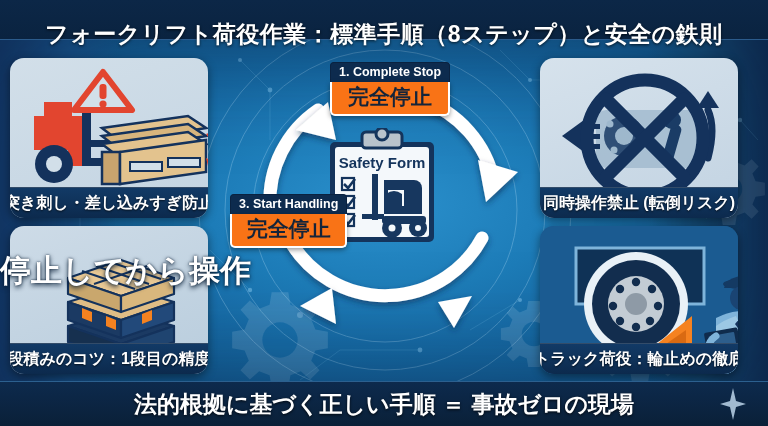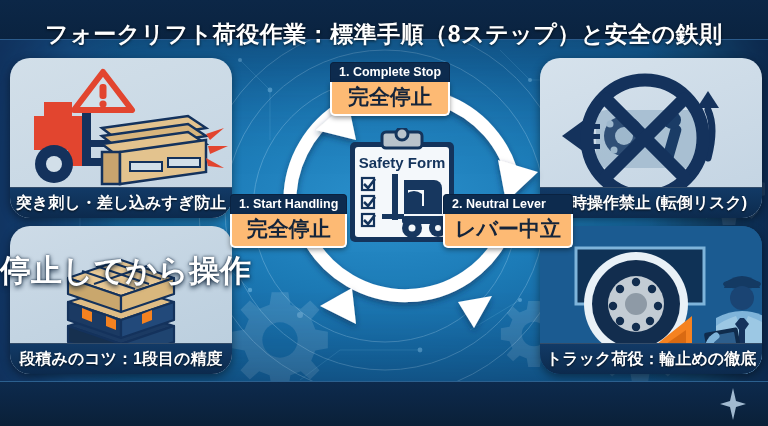--- a/index.html
+++ b/index.html
@@ -31,49 +31,49 @@
   
   .bottombar{position:absolute;left:0;right:0;bottom:0;height:44px;
      background:linear-gradient(180deg,#0d2a4d 0%,#0a2038 100%);
      display:flex;align-items:center;justify-content:center;
      border-top:1px solid #2c608f;}
   .bottombar .t{color:#ffffff;font-size:23px;font-weight:bold;
      text-shadow:0 1px 3px rgba(0,0,0,.8);white-space:nowrap;}
   .sparkle{position:absolute;right:22px;bottom:6px;width:26px;height:32px;opacity:.9;}
 
   
-  .panel{position:absolute;width:222px;border-radius:20px;overflow:hidden;
+  .panel{position:absolute;width:198px;border-radius:14px;overflow:hidden;
      box-shadow:0 3px 10px rgba(0,0,0,.45);}
   .panel .art{position:relative;height:100%;background:#ccdae6;}
   .cap{position:absolute;left:0;right:0;bottom:0;height:30px;
      background:linear-gradient(180deg,#123a66 0%,#0c2a4d 100%);
      display:flex;align-items:center;justify-content:center;
      border-top:1px solid rgba(255,255,255,.16);}
   .cap span{color:#fff;font-size:16px;font-weight:bold;white-space:nowrap;
      text-shadow:0 1px 2px rgba(0,0,0,.7);}
 
   #p-tl{left:10px;top:58px;height:160px;}
   #p-bl{left:10px;top:226px;height:148px;}
   #p-tr{left:540px;top:58px;height:160px;}
   #p-br{left:540px;top:226px;height:148px;}
 
   #p-tl .art{background:linear-gradient(160deg,#d2dfe9 0%,#c3d4e2 100%);}
   #p-bl .art{background:linear-gradient(160deg,#cddbe7 0%,#b9cddd 100%);}
   #p-tr .art{background:linear-gradient(160deg,#d6e2ec 0%,#c2d3e2 100%);}
   #p-br .art{background:linear-gradient(160deg,#1d5d93 0%,#154a79 100%);}
 
   
-  .cycle{position:absolute;left:232px;top:56px;width:306px;height:300px;margin-left:20px;}
+  .cycle{position:absolute;left:232px;top:56px;width:306px;height:300px;}
   .clip{position:absolute;left:86px;top:72px;width:128px;height:118px;}
 
   .chip{position:absolute;}
   .chip .en{background:#0d2b4e;color:#fff;font-size:12.5px;font-weight:bold;
      padding:2px 8px 3px;border-radius:4px 4px 0 0;text-align:left;white-space:nowrap;
      border:1px solid #0a2240;border-bottom:none;}
-  .chip .jp{background:#fdba74;color:#14243a;font-size:21px;font-weight:bold;
+  .chip .jp{background:#f97316;color:#14243a;font-size:21px;font-weight:bold;
      padding:1px 10px 3px;border-radius:0 0 5px 5px;text-align:center;white-space:nowrap;
      border:2px solid #ffffff;border-top:none;box-shadow:0 2px 5px rgba(0,0,0,.4);}
   #chip1{left:330px;top:62px;}
   #chip2{left:443px;top:194px;}
   #chip3{left:230px;top:194px;}
 
   .centerjp{position:absolute;left:0;right:0;top:250px;
      color:#ffffff;font-size:31px;font-weight:bold;white-space:nowrap;
      text-shadow:0 2px 5px rgba(4,25,48,.95),0 0 2px rgba(4,25,48,.9);}
 </style>
@@ -397,30 +397,27 @@
         <circle cx="74" cy="100" r="3.5"></circle>
           <circle cx="100" cy="100" r="3"></circle>
       </g>
     </svg>
   </div>
 
   <div class="chip" id="chip1">
     <div class="en">1. Complete Stop</div>
     <div class="jp">完全停止</div>
   </div>
-  <div class="chip" id="chip2">
-    <div class="en">2. Neutral Lever</div>
-    <div class="jp">レバー中立</div>
-  </div>
   <div class="chip" id="chip3">
-    <div class="en">1. Start Handling</div>
+    <div class="en">3. Start Handling</div>
     <div class="jp">完全停止</div>
   </div>
 
   <div class="centerjp">停止してから操作</div>
 
   <div class="bottombar">
+    <div class="t">法的根拠に基づく正しい手順 ＝ 事故ゼロの現場</div>
     <svg class="sparkle" viewBox="0 0 26 32">
       <path d="M13 0 L16 13 L26 16 L16 19 L13 32 L10 19 L0 16 L10 13 Z" fill="#cfe8fb" opacity=".85"></path>
     </svg>
   </div>
 
 </div>
 
 </body></html>

